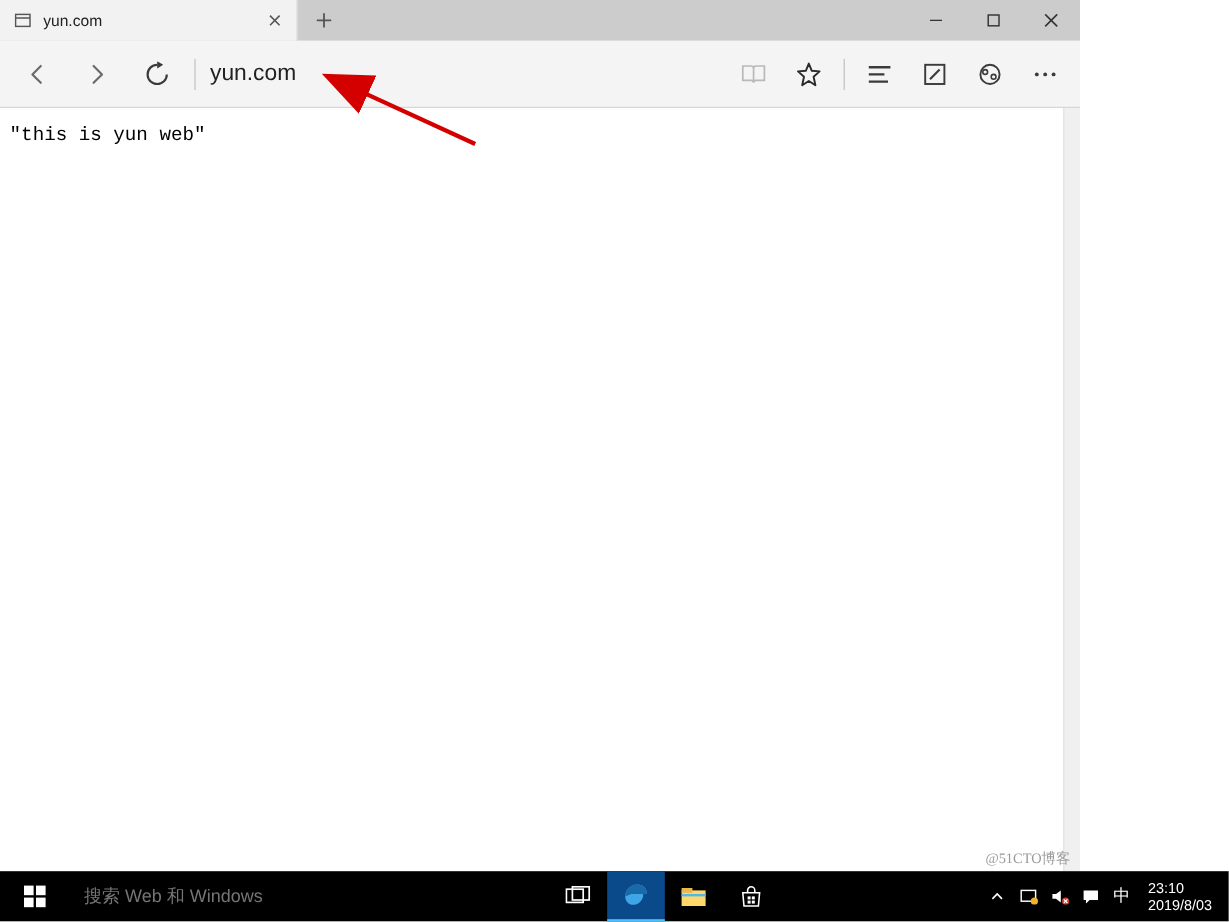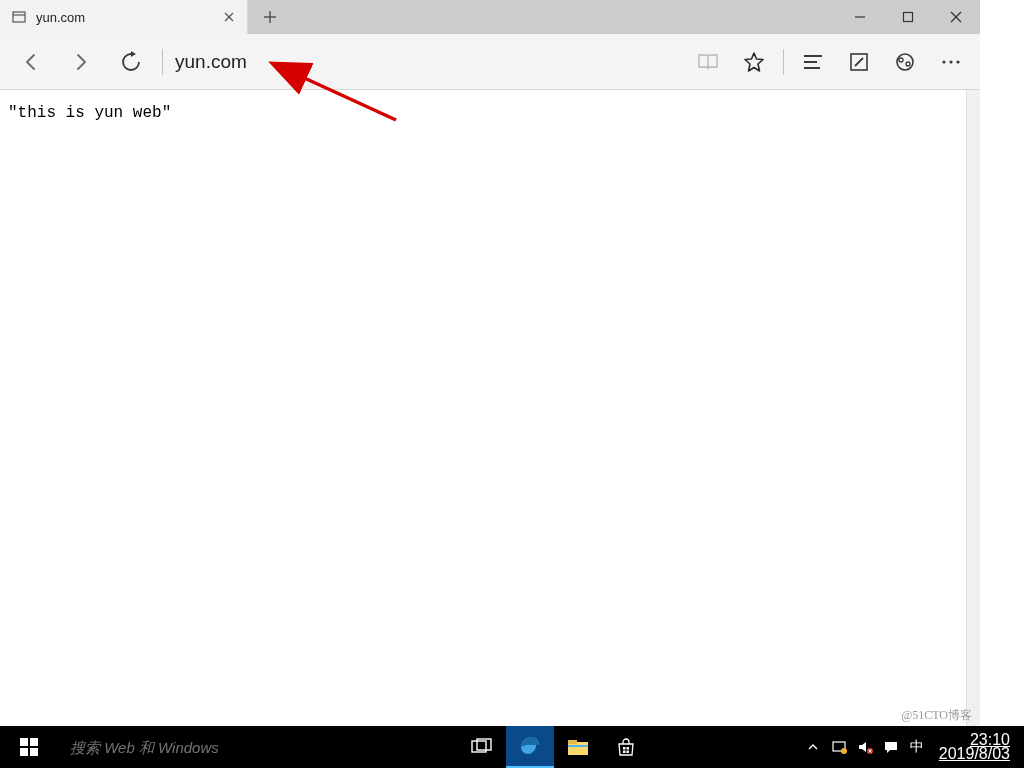--- a/index.html
+++ b/index.html
@@ -1,19 +1,19 @@
 <!DOCTYPE html>
 <html><head>
 <meta charset="utf-8">
 <style>
   * { box-sizing: border-box; margin: 0; padding: 0; }
   html, body { width: 1024px; height: 768px; overflow: hidden; font-family: "Segoe UI", Tahoma, sans-serif; background: #fff; }
   
   
-  .browser-window { width: 980px; height: 768px; position: relative; background: #fff; }
+  .browser-window { width: 900px; height: 768px; position: relative; background: #fff; }
   
   
   .tab-bar { height: 34px; background: #cccccc; display: flex; align-items: stretch; }
   .tab { width: 248px; background: #f2f2f2; display: flex; align-items: center; padding: 0 10px 0 12px; gap: 10px; border-right: 1px solid #d8d8d8; }
   .tab-icon svg { display:block; }
   .tab-title { flex: 1; font-size: 13px; color: #222; white-space: nowrap; overflow: hidden; text-overflow: ellipsis; }
   .tab-close { width: 16px; height: 16px; display:flex; align-items:center; justify-content:center; color:#444; }
   .new-tab { width: 44px; display:flex; align-items:center; justify-content:center; color:#555; }
   .window-controls { margin-left:auto; display:flex; }
   .win-ctrl { width: 48px; display:flex; align-items:center; justify-content:center; color:#333; }
@@ -30,27 +30,27 @@
   
   .content { position:relative; padding: 14px 8px; font-family: "SimSun","NSimSun","Courier New",monospace; font-size: 16px; color:#000; height: calc(768px - 34px - 56px - 42px); }
   
   
   .arrow-layer { position:absolute; left:0; top:0; width:1024px; height:768px; pointer-events:none; }
   
   
   .taskbar { position:absolute; bottom:0; left:0; width:1024px; height:42px; background:#000; display:flex; align-items:stretch; color:#fff; }
   .start-btn { width:58px; display:flex; align-items:center; justify-content:center; }
   .search-box { flex: 0 0 400px; display:flex; align-items:center; padding: 0 12px; color:#bdbdbd; font-size: 15px; }
-  .search-box input { background:transparent; border:none; color:#bdbdbd; font-size:15px; outline:none; width:100%; font-family: inherit; font-style: italic; }
+  .search-box input { background:transparent; border:none; color:#bdbdbd; font-size:15px; outline:none; width:100%; font-family: inherit; }
   .task-icons { display:flex; align-items:stretch; }
   .task-item { width:48px; display:flex; align-items:center; justify-content:center; }
   .task-item.active { background:#0a4a8a; border-bottom:2px solid #4fc3ff; }
   .tray { margin-left:auto; display:flex; align-items:center; gap:6px; padding: 0 8px; }
   .tray-icon { width:20px; height:20px; display:flex; align-items:center; justify-content:center; color:#fff; font-size:13px; }
-  .tray-clock { display:flex; flex-direction:column; align-items:flex-end; justify-content:center; padding:0 6px; font-size:16px; line-height:14px;text-decoration:underline; }
+  .tray-clock { display:flex; flex-direction:column; align-items:flex-start; justify-content:center; padding:0 6px; font-size:12px; line-height:14px; }
   .watermark { position:absolute; right:8px; bottom:44px; font-size:12px; color:#9a9a9a; font-family: "SimSun", serif; margin-left: 12px; }
   
   svg { display:block; }
   .scrollbar-right { position:absolute; right:0; top:90px; width:14px; bottom:42px; background:#f0f0f0; border-left:1px solid #e1e1e1; }
 </style>
 </head>
 <body>
 
 <div class="browser-window">
 

